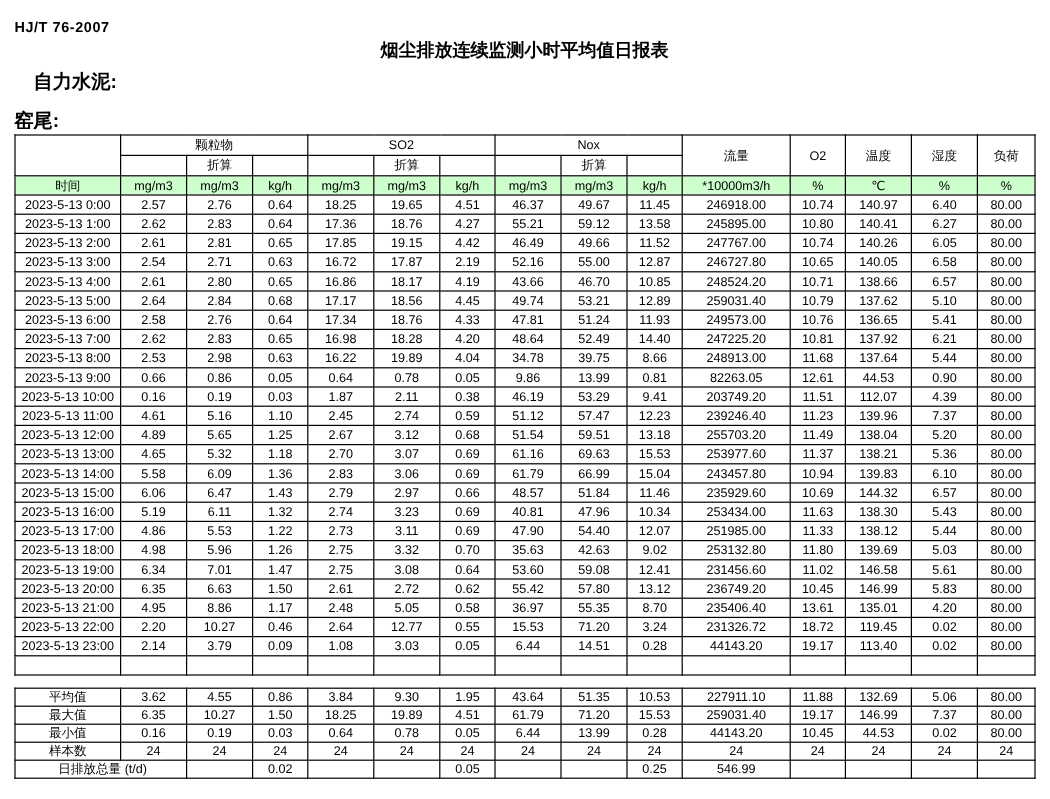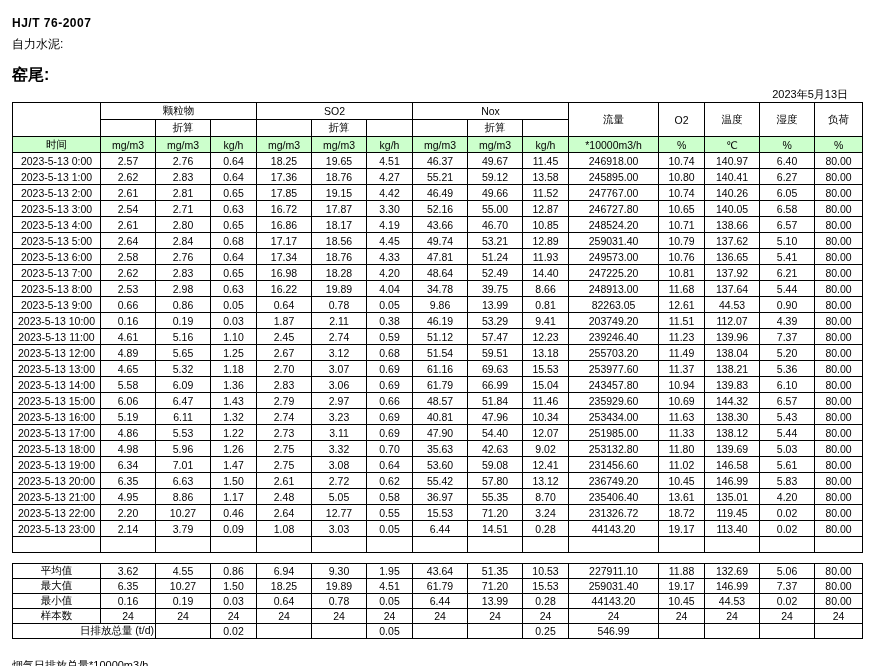--- a/index.html
+++ b/index.html
@@ -2,47 +2,47 @@
 <html style="--green: #ccffcc;"><head>
 <meta charset="utf-8">
 <style>
   * { box-sizing: border-box; margin: 0; padding: 0; }
   html,body { width: 875px; height: 666px; background: #ffffff; overflow: hidden; }
   body { font-family: "Liberation Sans", "DejaVu Sans", sans-serif; color: #000; }
   .page { padding: 16px 13px 0 12px; width: 875px; }
 
   .std-code { font-size: 12px; font-weight: bold; letter-spacing: .5px; }
   .title { text-align: center; font-size: 15px; font-weight: bold; margin-top: 3px; }
-  .company { font-size: 12px; font-weight: normal; margin-top: 6px; }
+  .company { font-size: 16px; font-weight: bold; margin-top: 6px; margin-left: 16px; }
   .kiln { font-size: 16px; font-weight: bold; margin-top: 12px; }
   .date-line { width: 850px; text-align: right; font-size: 11px; margin-top: 1px; padding-right: 14px; }
 
   table { border-collapse: collapse; table-layout: fixed; width: 850px; }
   td, th { border: 1px solid #000; font-size: 10.5px; font-weight: normal;
            text-align: center; vertical-align: middle; height: 16px;
            padding: 0 1px; overflow: hidden; white-space: nowrap; }
   thead th { height: 17px; }
   .units-row td { background: var(--green, #ccffcc); margin-top: 20px; }
   .spacer-row td { height: 16px; }
 
   .summary-table { margin-top: 10px; }
   .summary-table td { height: 15px; }
-  .total-label { text-align: right; padding-left: 4px !important; }
+  .total-label { text-align: center; padding-left: 4px !important; }
 
   .footer { margin-top: 19px; font-size: 11px; }
 </style>
 </head>
 <body>
 
 <div class="page">
 
   <div class="std-code">HJ/T  76-2007</div>
+  <div class="title">烟尘排放连续监测小时平均值日报表</div>
   <div class="company">自力水泥:</div>
   <div class="kiln">窑尾:</div>
-  <div class="date-line">2023年5月13日</div>
 
   <table>
     <colgroup>
       <col style="width:88px">
       <col style="width:55px">
         <col style="width:55px">
         <col style="width:46px">
       <col style="width:55px">
         <col style="width:55px">
         <col style="width:46px">
@@ -148,21 +148,21 @@
           <td>6.05</td>
           <td>80.00</td>
         </tr>
         <tr>
           <td>2023-5-13 3:00</td>
           <td>2.54</td>
           <td>2.71</td>
           <td>0.63</td>
           <td>16.72</td>
           <td>17.87</td>
-          <td>3.30</td>
+          <td>2.19</td>
           <td>52.16</td>
           <td>55.00</td>
           <td>12.87</td>
           <td>246727.80</td>
           <td>10.65</td>
           <td>140.05</td>
           <td>6.58</td>
           <td>80.00</td>
         </tr>
         <tr>
@@ -544,21 +544,21 @@
         <col style="width:55px">
         <col style="width:55px">
         <col style="width:48px">
     </colgroup>
     <tbody>
         <tr>
           <td>平均值</td>
           <td>3.62</td>
           <td>4.55</td>
           <td>0.86</td>
-          <td>6.94</td>
+          <td>3.84</td>
           <td>9.30</td>
           <td>1.95</td>
           <td>43.64</td>
           <td>51.35</td>
           <td>10.53</td>
           <td>227911.10</td>
           <td>11.88</td>
           <td>132.69</td>
           <td>5.06</td>
           <td>80.00</td>

